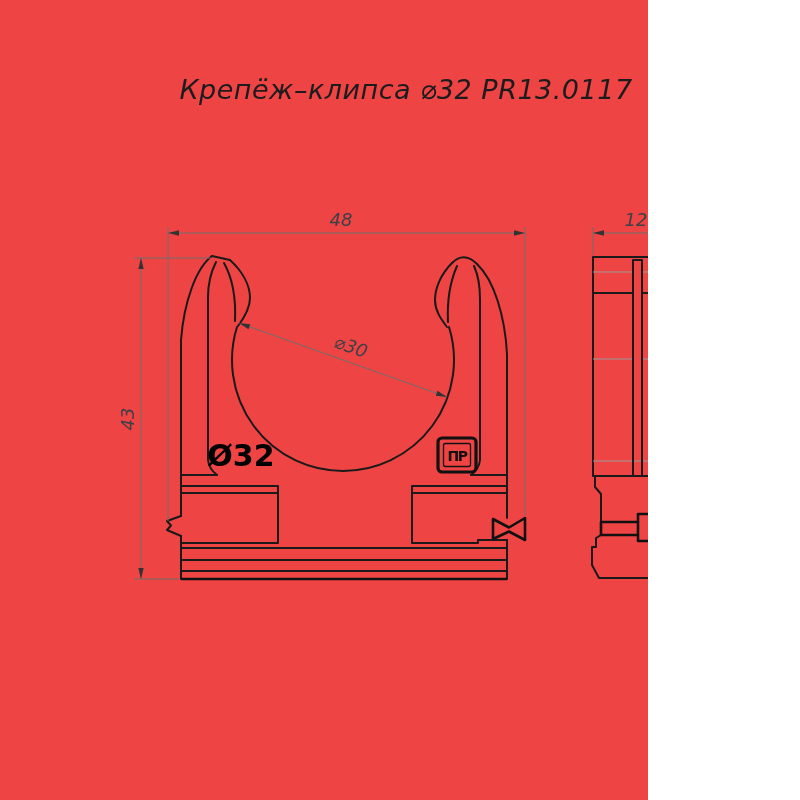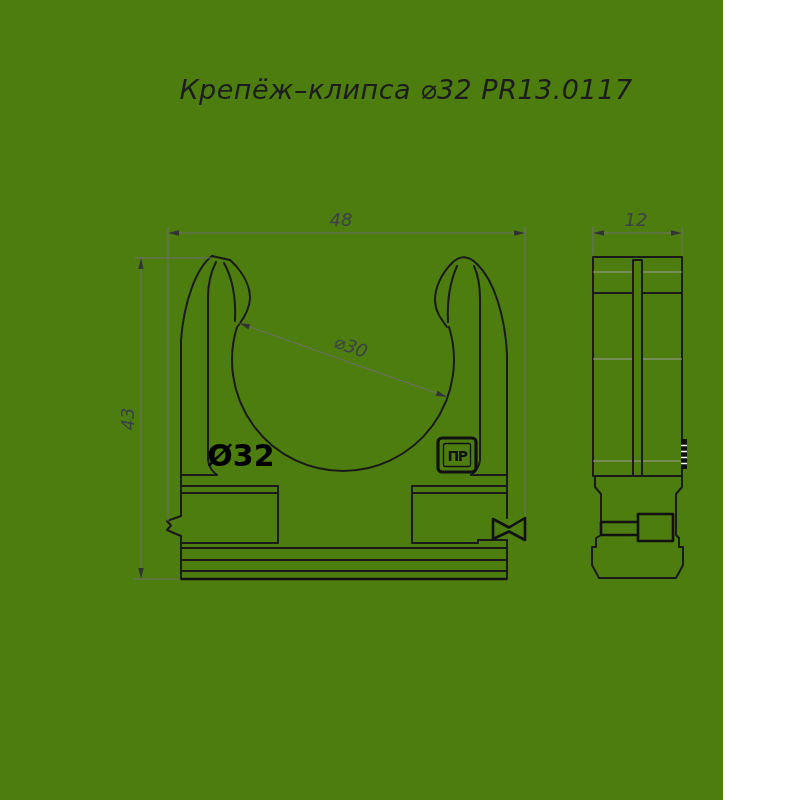--- a/index.html
+++ b/index.html
@@ -1,16 +1,16 @@
 <!DOCTYPE html>
 <html><head>
 <meta charset="utf-8">
 <style>
   html,body{margin:0;padding:0;background:#ffffff;}
-  .page{width:723px;height:800px;position:relative;background:#4d7c0f;overflow:hidden;
+  .page{width:648px;height:800px;position:relative;background:#ef4444;overflow:hidden;
         font-family:"DejaVu Sans","Liberation Sans",sans-serif;}
   svg{display:block;}
   .title-text{font-family:"DejaVu Sans","Liberation Sans",sans-serif;
       font-style:italic;font-size:27px;fill:#1c1c1e;letter-spacing:.5px;}
   .dim-text{font-family:"DejaVu Sans","Liberation Sans",sans-serif;
       font-style:italic;font-size:18px;fill:#3c4048;}
   .mark-text{font-family:"DejaVu Sans","Liberation Sans",sans-serif;
       font-weight:bold;font-size:30px;fill:#000;}
   .logo-text{font-family:"DejaVu Sans","Liberation Sans",sans-serif;
       font-weight:bold;font-size:14px;fill:#111;letter-spacing:-1.5px;}

